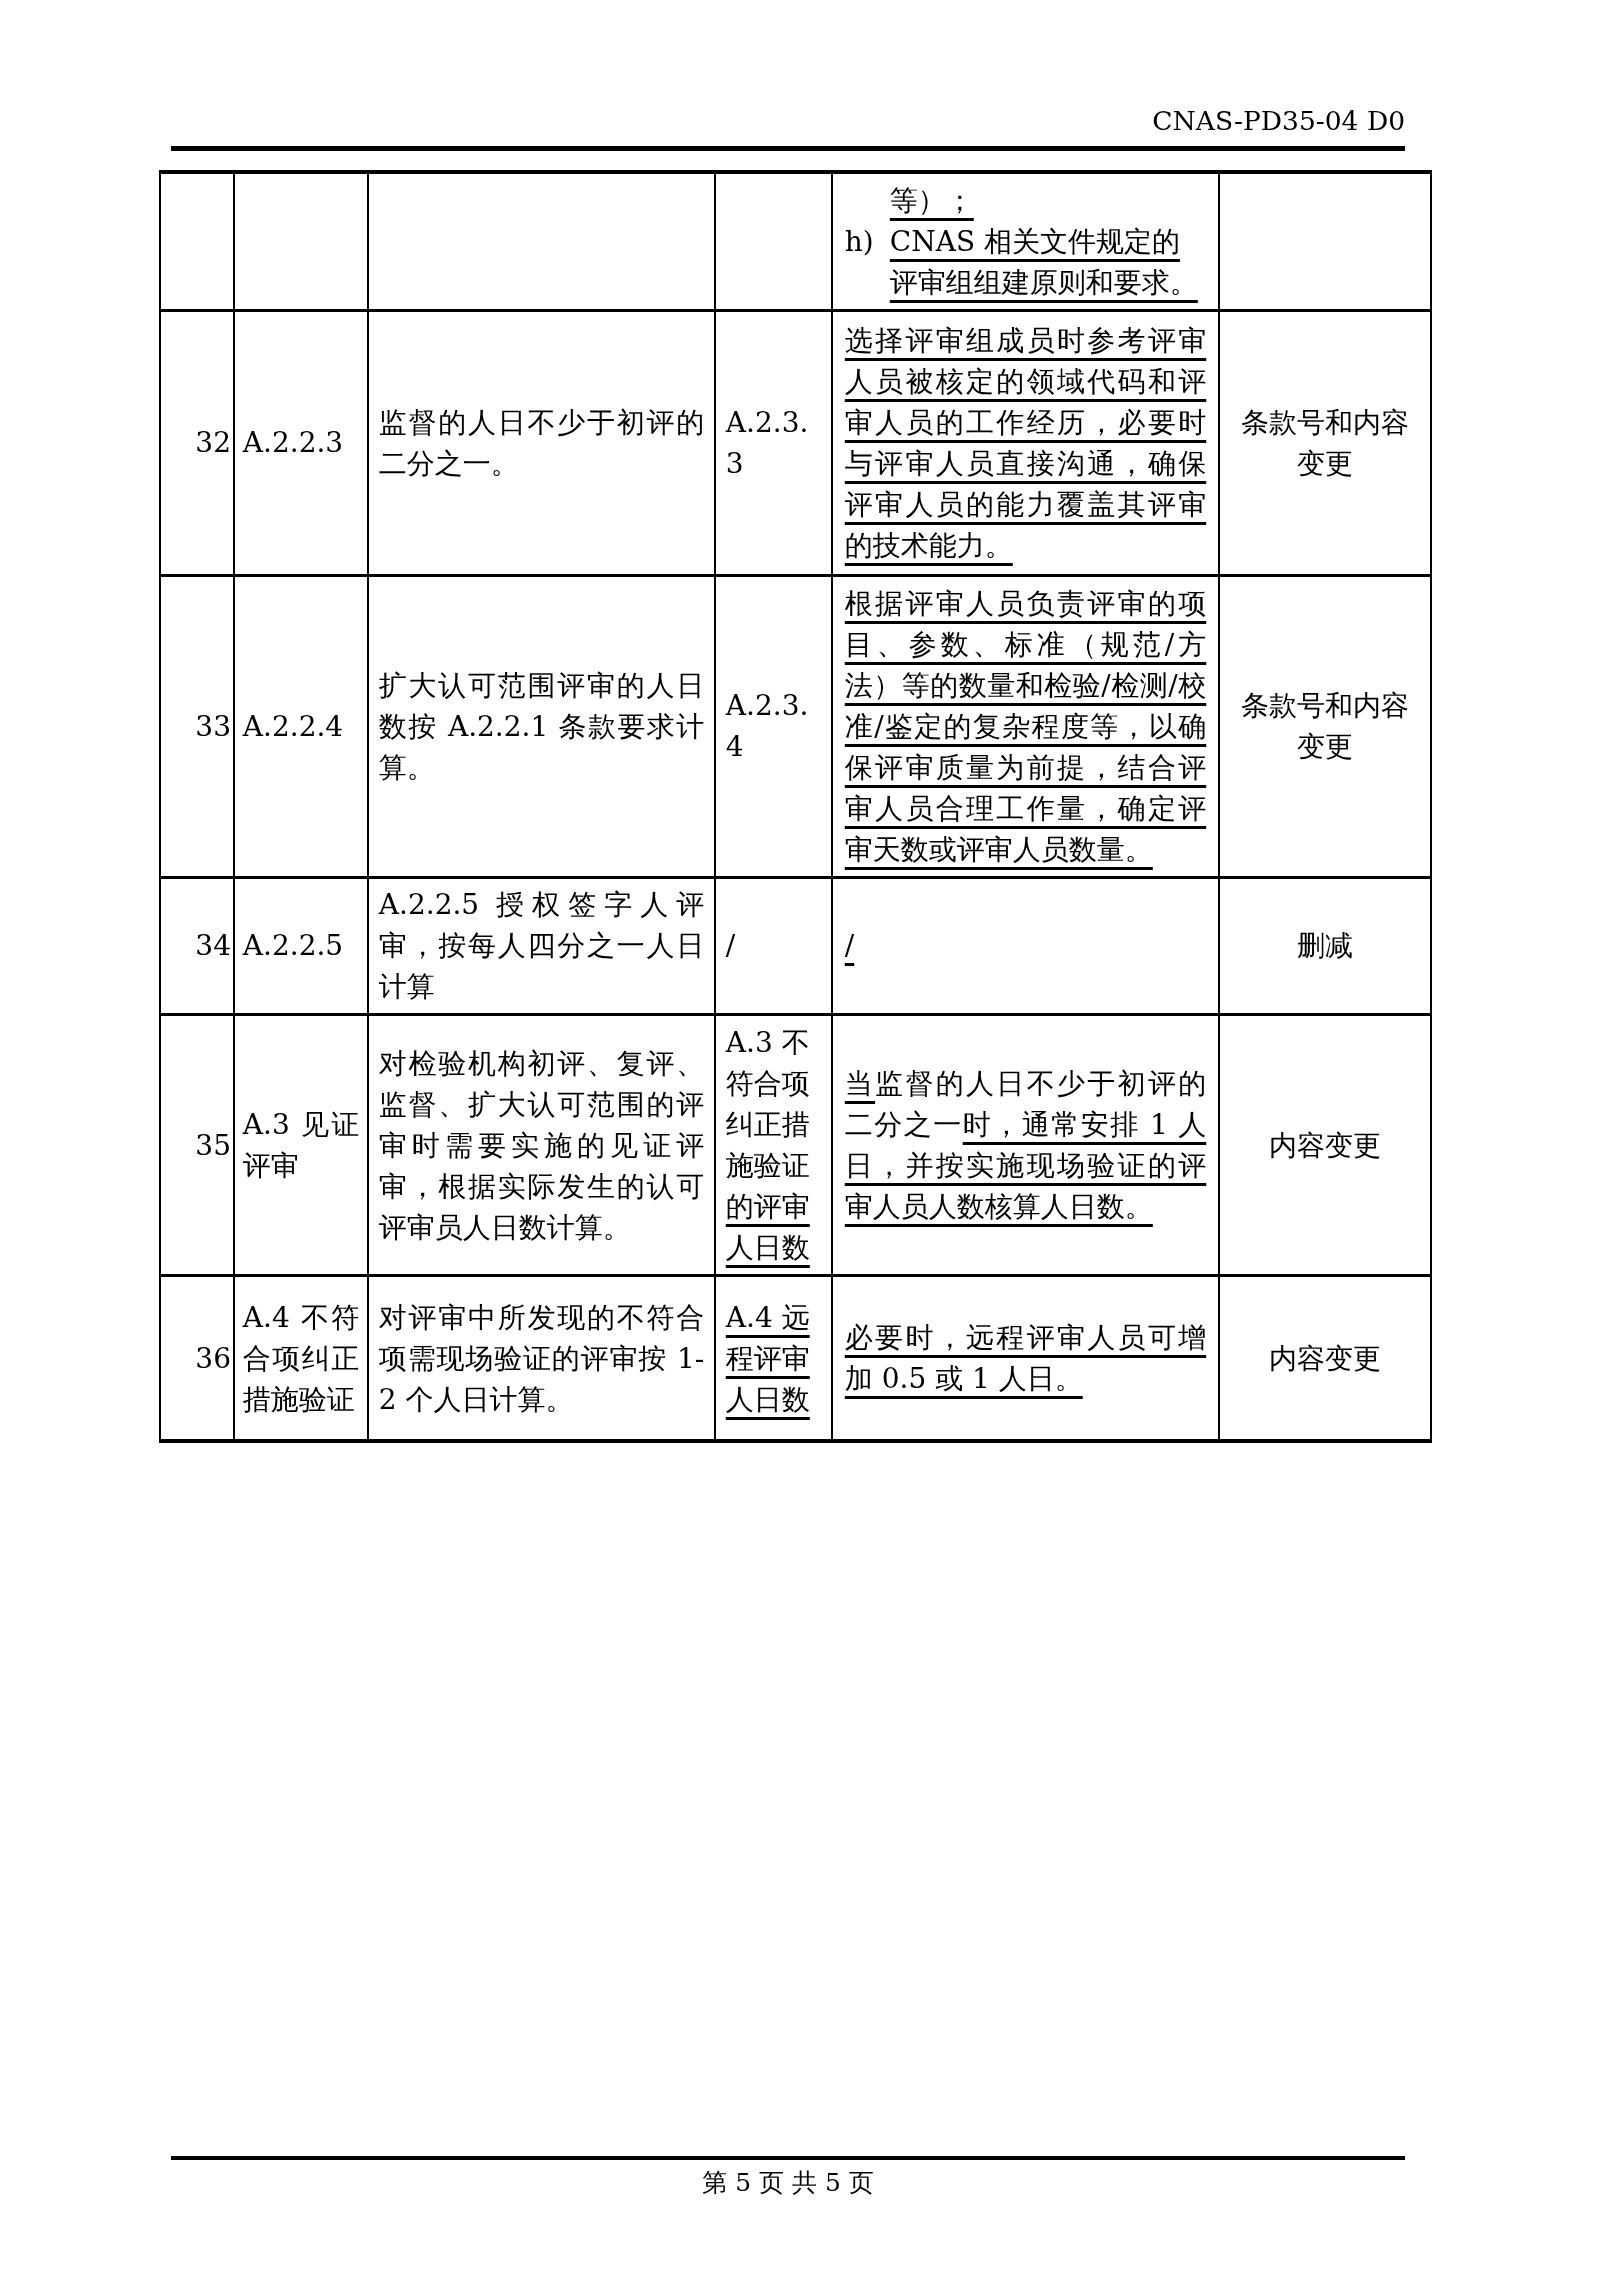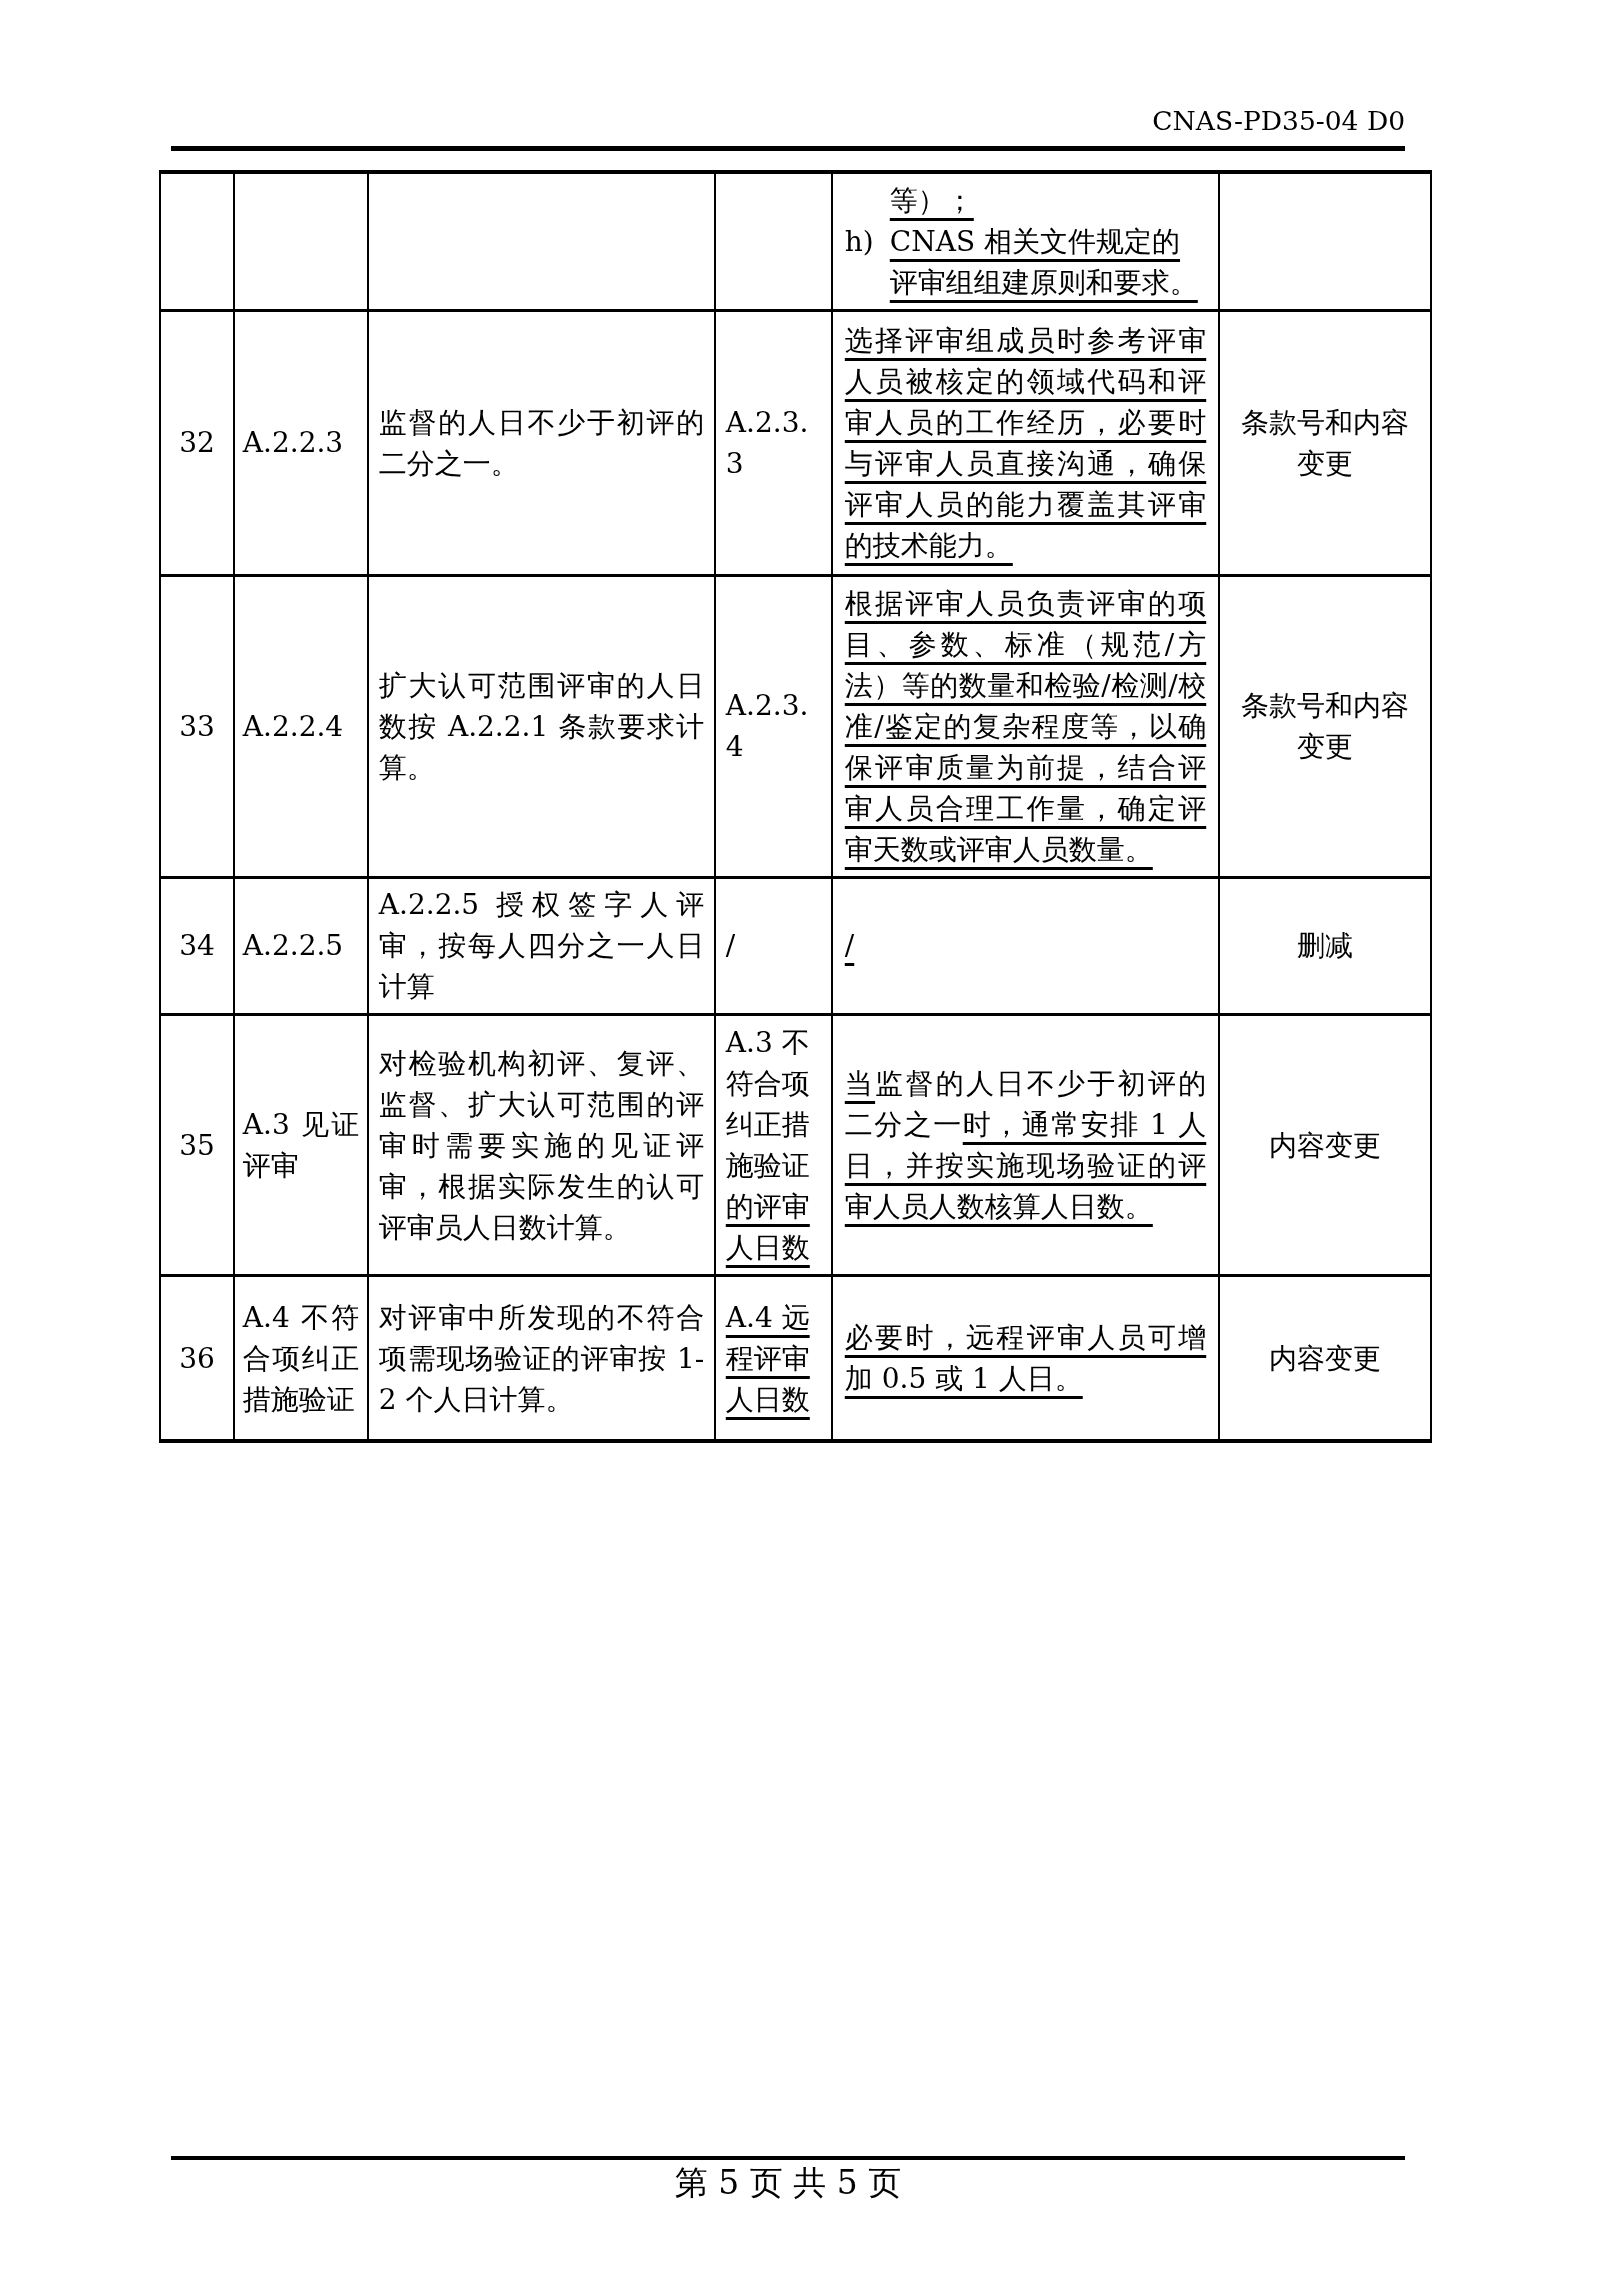--- a/index.html
+++ b/index.html
@@ -50,21 +50,21 @@
     overflow: hidden;
   }
   .doc-table tr:first-child td { border-top-width: 4.9px; }
   .doc-table tr:last-child td { border-bottom-width: 4.9px; }
   .doc-table tr:nth-child(1) { height: 131px; }
   .doc-table tr:nth-child(2) { height: 265px; }
   .doc-table tr:nth-child(3) { height: 287px; }
   .doc-table tr:nth-child(4) { height: 129px; }
   .doc-table tr:nth-child(5) { height: 261px; }
   .doc-table tr:nth-child(6) { height: 165px; }
-  td.c-no     { text-align: center; padding: 18px 2px; }
+  td.c-no     { text-align: right; padding: 18px 2px; }
   td.c-clause { text-align: justify; padding: 5.9px 7.8px; }
   td.c-content{ text-align: justify; padding: 5.9px 9.8px; }
   td.c-newclause { text-align: left; padding: 5.9px 11.8px 5.9px 9.8px; word-break: break-all; }
   td.c-newcontent{ text-align: justify; padding: 5.9px 11.8px; }
   td.c-remark { text-align: center; padding: 5.9px 9.8px; }
   .u {
     text-decoration: underline;
     text-decoration-thickness: 2.5px;
     text-underline-offset: 7.8px;
   }
@@ -86,21 +86,21 @@
     width: 1234px;
     height: 3.9px;
     background: #000;
   }
   .footer-text {
     position: absolute;
     top: 2166px;
     left: 171px;
     width: 1234px;
     text-align: center;
-    font-size: 33px;
+    font-size: 25px;
     line-height: 33px;
   }
 </style>
 </head>
 <body>
 
 <div class="page">
 
   <div class="doc-code">CNAS-PD35-04 D0</div>
   <div class="header-rule"></div>

